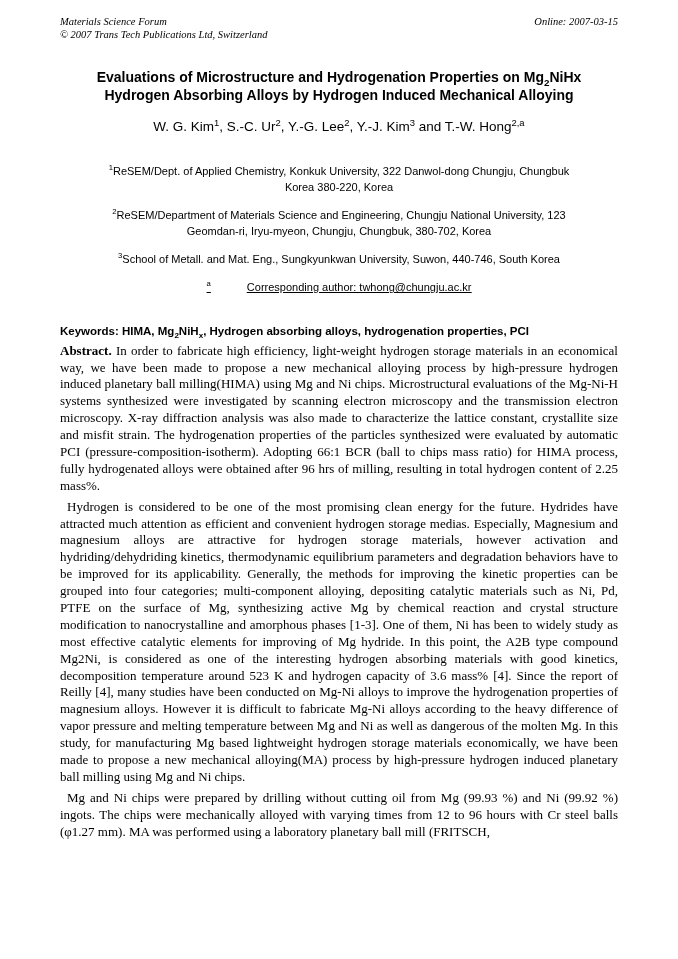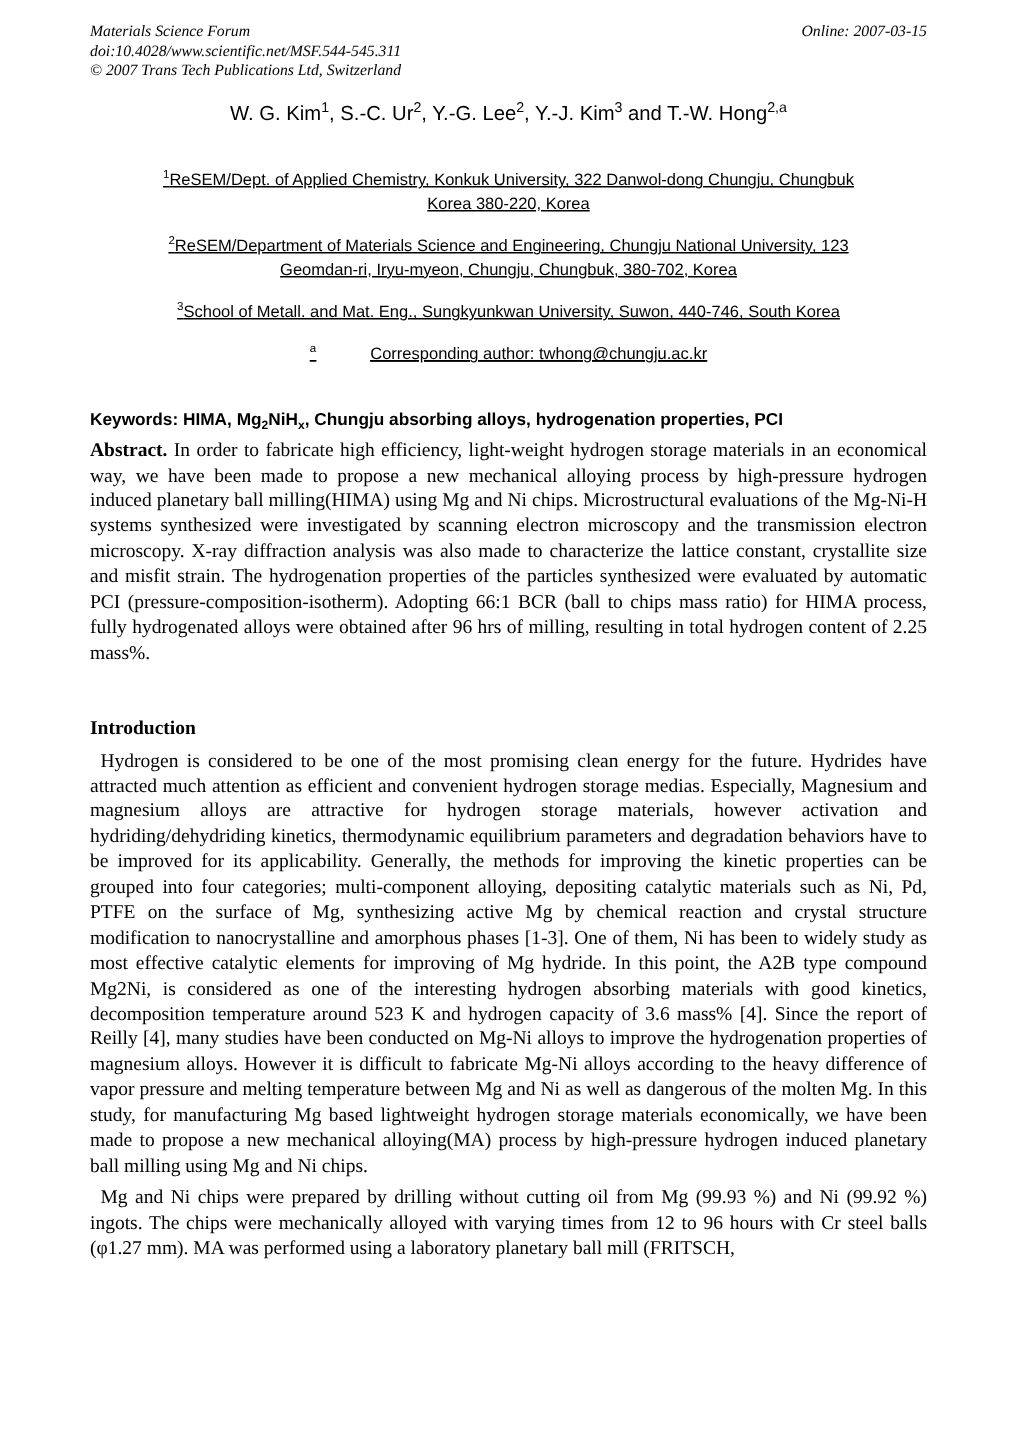--- a/index.html
+++ b/index.html
@@ -16,21 +16,21 @@
     font-family: "Liberation Sans", sans-serif;
     font-weight: bold; font-size: 14px; text-align: center;
     line-height: 1.35; margin: 26px 0 0 0;
   }
   .authors {
     font-family: "Liberation Sans", sans-serif;
     font-size: 13.5px; font-weight: normal; text-align: center; margin-top: 14px;
   }
   .affil {
     font-family: "Liberation Sans", sans-serif;
-    font-size: 11px; text-align: center; line-height: 1.4; text-decoration: underline;
+    font-size: 11px; text-align: center; line-height: 1.4;
   }
   .affil-first { margin-top: 30px; }
   .affil + .affil { margin-top: 13px; }
   .corr-link { color: #000000; text-decoration: underline; cursor: pointer; }
   .keywords {
     font-family: "Liberation Sans", sans-serif;
     font-weight: bold; font-size: 11.5px; margin-top: 28px; line-height: 1.3;
   }
   .body-par {
     font-size: 13px; line-height: 1.3; text-align: justify; margin: 4px 0 0 0;
@@ -45,37 +45,36 @@
 </head>
 <body>
 
 <div class="page">
 
   <header class="pub-header">
     <div class="pub-row">
       <span>Materials Science Forum</span>
       <span>Online: 2007-03-15</span>
     </div>
-    <div>doi:10.4028/www.scientific.net/MSF.544-545.311</div>
     <div>© 2007 Trans Tech Publications Ltd, Switzerland</div>
   </header>
 
+  <h1 class="title"><span>Evaluations of Microstructure and Hydrogenation Properties on Mg</span><sub>2</sub><span>NiHx</span><br><span>Hydrogen Absorbing Alloys by Hydrogen Induced Mechanical Alloying</span></h1>
 
   <div class="authors"><span>W. G. Kim</span><sup>1</sup><span>, S.-C. Ur</span><sup>2</sup><span>, Y.-G. Lee</span><sup>2</sup><span>, Y.-J. Kim</span><sup>3</sup><span> and T.-W. Hong</span><sup>2,a</sup></div>
 
   <div class="affil affil-first"><sup>1</sup><span>ReSEM/Dept. of Applied Chemistry, Konkuk University, 322 Danwol-dong Chungju, Chungbuk</span><br><span>Korea 380-220, Korea</span></div>
   <div class="affil"><sup>2</sup><span>ReSEM/Department of Materials Science and Engineering, Chungju National University, 123</span><br><span>Geomdan-ri, Iryu-myeon, Chungju, Chungbuk, 380-702, Korea</span></div>
   <div class="affil"><sup>3</sup><span>School of Metall. and Mat. Eng., Sungkyunkwan University, Suwon, 440-746, South Korea</span></div>
 
   <div class="affil">
     <span class="corr-link"><sup>a</sup><span class="u">Corresponding author: twhong@chungju.ac.kr</span></span>
   </div>
 
-  <div class="keywords"><span>Keywords: HIMA, Mg</span><sub>2</sub><span>NiH</span><sub>x</sub><span>, Chungju absorbing alloys, hydrogenation properties, PCI</span></div>
+  <div class="keywords"><span>Keywords: HIMA, Mg</span><sub>2</sub><span>NiH</span><sub>x</sub><span>, Hydrogen absorbing alloys, hydrogenation properties, PCI</span></div>
 
   <p class="body-par"><span class="b">Abstract.</span><span> In order to fabricate high efficiency, light-weight hydrogen storage materials in an economical way, we have been made to propose a new mechanical alloying process by high-pressure hydrogen induced planetary ball milling(HIMA) using Mg and Ni chips. Microstructural evaluations of the Mg-Ni-H systems synthesized were investigated by scanning electron microscopy and the transmission electron microscopy. X-ray diffraction analysis was also made to characterize the lattice constant, crystallite size and misfit strain. The hydrogenation properties of the particles synthesized were evaluated by automatic PCI (pressure-composition-isotherm). Adopting 66:1 BCR (ball to chips mass ratio) for HIMA process, fully hydrogenated alloys were obtained after 96 hrs of milling, resulting in total hydrogen content of 2.25 mass%.</span></p>
 
-  <h2 class="sec-heading">Introduction</h2>
   <p class="body-par indent">Hydrogen is considered to be one of the most promising clean energy for the future. Hydrides have attracted much attention as efficient and convenient hydrogen storage medias. Especially, Magnesium and magnesium alloys are attractive for hydrogen storage materials, however activation and hydriding/dehydriding kinetics, thermodynamic equilibrium parameters and degradation behaviors have to be improved for its applicability. Generally, the methods for improving the kinetic properties can be grouped into four categories; multi-component alloying, depositing catalytic materials such as Ni, Pd, PTFE on the surface of Mg, synthesizing active Mg by chemical reaction and crystal structure modification to nanocrystalline and amorphous phases [1-3]. One of them, Ni has been to widely study as most effective catalytic elements for improving of Mg hydride. In this point, the A2B type compound Mg2Ni, is considered as one of the interesting hydrogen absorbing materials with good kinetics, decomposition temperature around 523 K and hydrogen capacity of 3.6 mass% [4]. Since the report of Reilly [4], many studies have been conducted on Mg-Ni alloys to improve the hydrogenation properties of magnesium alloys. However it is difficult to fabricate Mg-Ni alloys according to the heavy difference of vapor pressure and melting temperature between Mg and Ni as well as dangerous of the molten Mg. In this study, for manufacturing Mg based lightweight hydrogen storage materials economically, we have been made to propose a new mechanical alloying(MA) process by high-pressure hydrogen induced planetary ball milling using Mg and Ni chips.</p>
 
   <p class="body-par indent">Mg and Ni chips were prepared by drilling without cutting oil from Mg (99.93 %) and Ni (99.92 %) ingots. The chips were mechanically alloyed with varying times from 12 to 96 hours with Cr steel balls (φ1.27 mm). MA was performed using a laboratory planetary ball mill (FRITSCH,</p>
 
 </div>
 
 </body></html>

